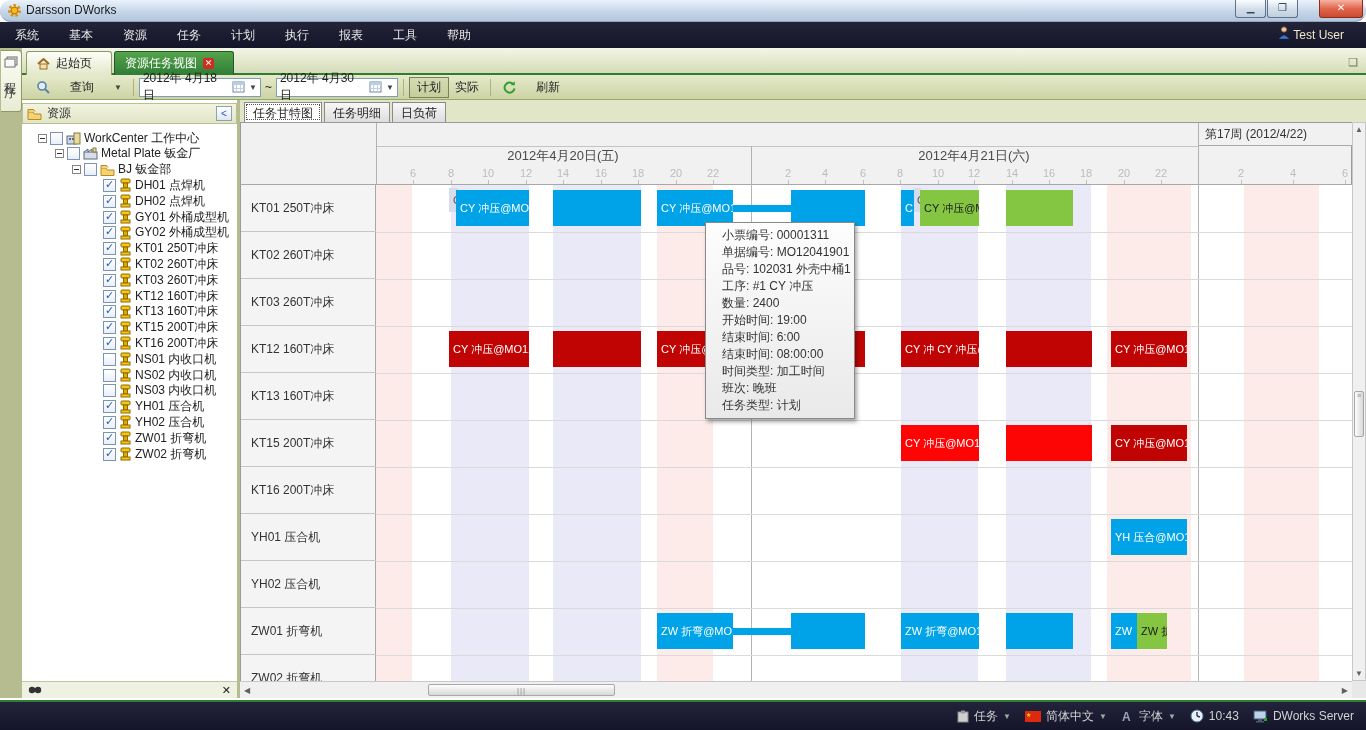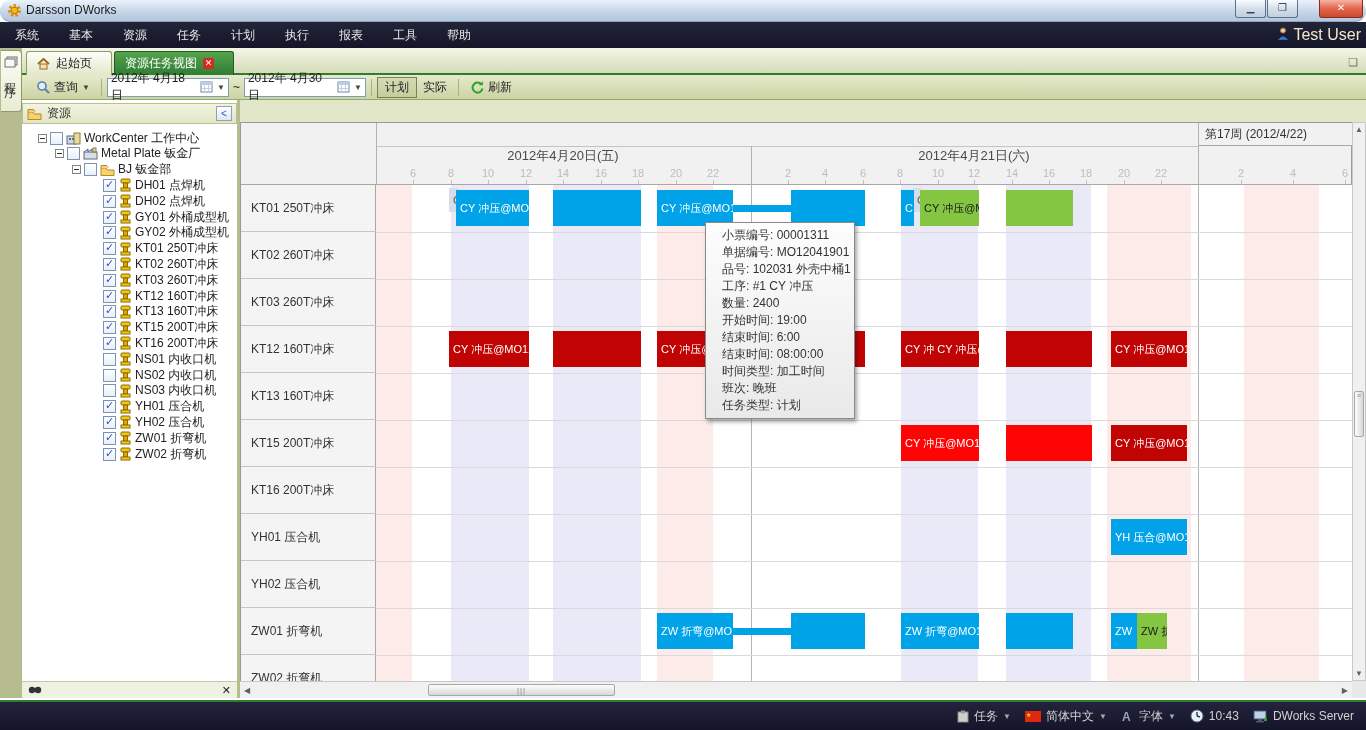--- a/index.html
+++ b/index.html
@@ -7,32 +7,32 @@
   #app{position:relative;width:1366px;height:730px;background:#fff;overflow:hidden;}
   .abs{position:absolute;}
   
   #titlebar{left:0;top:0;width:1366px;height:22px;background:linear-gradient(#eaf2fb,#c6d6e9 55%,#b3c6dc);border-bottom:1px solid #8fa5bd;border-radius:11px;}
   #title-text{left:26px;top:3px;font-size:12px;color:#1a1a1a;}
   .winbtn{top:0;height:18px;border:1px solid #5f7188;border-top:none;border-radius:0 0 3px 3px;background:linear-gradient(#fbfdff,#d4dfec 50%,#bfcfdf);color:#3a4a5c;font-size:10px;text-align:center;line-height:16px;}
   #btn-close{background:linear-gradient(#f6b3a2,#e2664d 50%,#c94a31);color:#fff;border-color:#8c2c1a;}
   
   #menubar{left:0;top:22px;width:1366px;height:26px;background:linear-gradient(#242438,#15152a);display:flex;align-items:center;}
   .menu-item{color:#e8e8e8;font-size:12px;padding:0 15px;line-height:26px;}
-  #menu-user{position:absolute;right:5px;top:0;color:#efe9c9;font-size:16px;line-height:26px;}
+  #menu-user{position:absolute;right:22px;top:0;color:#efe9c9;font-size:12px;line-height:26px;}
   
   #tabstrip{left:0;top:48px;width:1366px;height:27px;background:linear-gradient(#f3f6e7,#d5dcb8);border-bottom:2px solid #2e7d32;padding-left:36px;}
   .doctab{position:absolute;top:3px;height:24px;border:1px solid #8d9a63;border-bottom:none;border-radius:3px 3px 0 0;font-size:12px;display:flex;align-items:center;padding:0 10px;gap:6px;}
   #tab-home{left:26px;width:86px;background:linear-gradient(#fdfef8,#e2e8cb);color:#222;}
   #tab-active{left:114px;width:120px;background:linear-gradient(#55a34b,#2f7d36);color:#fff;border-color:#1f5c24;}
   #tab-close-x{color:#fff;background:#d22b1f;border-radius:2px;font-size:9px;line-height:10px;width:11px;height:11px;text-align:center;font-weight:bold;}
   #strip-right-icon{position:absolute;right:8px;top:8px;color:#6b7a52;font-size:11px;}
   
   #toolbar{left:22px;top:75px;width:1344px;height:25px;background:linear-gradient(#e6eacb,#ccd3a4);border-bottom:1px solid #9aa76b;display:flex;align-items:center;font-size:12px;color:#222;}
   .tb-sep{width:1px;height:17px;background:#aab37f;margin:0 5px;}
-  .tb-btn{display:flex;align-items:center;gap:4px;padding:2px 6px;}
+  .tb-btn{display:flex;align-items:center;gap:20px;padding:2px 6px;}
   .tb-date{background:#fff;border:1px solid #7f9db9;height:19px;display:flex;align-items:center;padding:0 3px;gap:4px;width:122px;font-size:12px;}
   #btn-plan{border:1px solid #77815a;background:linear-gradient(#d5dbb2,#c6cd9c);padding:1px 7px;}
   .arrow-down{font-size:8px;color:#444;}
   
   #leftstrip{left:0;top:48px;width:22px;height:650px;background:#b6bb90;}
   #prog-tab{left:1px;top:2px;width:21px;height:62px;background:linear-gradient(#fcfdf6,#e8ecd4);border:1px solid #8d9a63;border-left:none;border-radius:0 4px 4px 0;text-align:center;padding-top:3px;}
   #prog-label{writing-mode:vertical-rl;font-size:12px;color:#333;margin-top:2px;letter-spacing:2px;}
   
   #panel{left:22px;top:100px;width:218px;height:598px;background:#fff;border-right:3px solid #b6bb90;}
   #panel-head{left:0;top:3px;width:215px;height:21px;background:linear-gradient(#f2f4e0,#e2e6c6);border:1px solid #b9c094;display:flex;align-items:center;padding:0 4px;gap:5px;font-size:12px;color:#333;}
@@ -475,20 +475,25 @@
             <circle cx="4" cy="5" r="3.2" fill="#333"></circle>
             <circle cx="10" cy="5" r="3.2" fill="#333"></circle>
             <rect x="5" y="3.5" width="4" height="3" fill="#333"></rect>
           </svg>
         </span>
       <span id="find-close">✕</span>
     </div>
   </div>
 
   <div class="abs" id="gantt">
+    <div class="abs" id="gtabs">
+      <div class="gtab active">任务甘特图</div>
+      <div class="gtab">任务明细</div>
+      <div class="gtab">日负荷</div>
+    </div>
     <div class="abs" id="ghead">
       <div id="week-cell">第17周 (2012/4/22)</div>
       <div class="hline" style="left:135px;top:23px;width:822px;"></div>
       <div class="vline" style="left:135px;top:0;height:63px;"></div>
       <div class="vline" style="left:510px;top:23px;height:40px;"></div>
       <div class="vline" style="left:957px;top:0;height:63px;"></div>
     <div class="day-label" style="left: 242px; width: 160px;">2012年4月20日(五)</div>
         <div class="hour-label" style="left: 172px;">6</div>
         <div class="tickmark" style="left: 172px;"></div>
         <div class="hour-label" style="left: 210px;">8</div>

